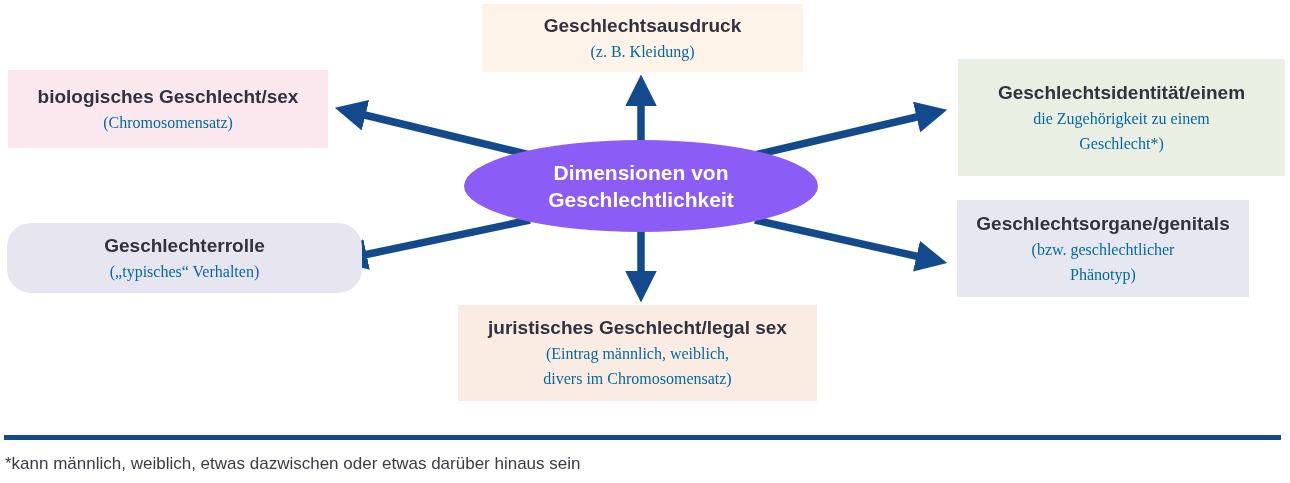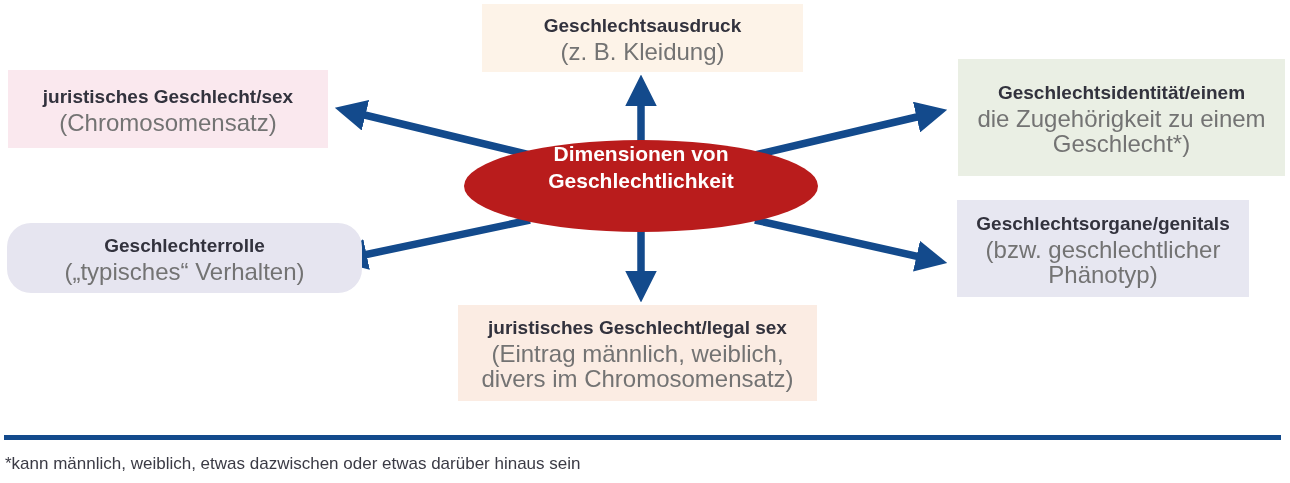--- a/index.html
+++ b/index.html
@@ -13,33 +13,33 @@
   .arrows{position:absolute;left:0;top:0;z-index:0;}
   .node{
     position:absolute;z-index:1;
     display:flex;flex-direction:column;justify-content:center;
     text-align:center;box-sizing:border-box;padding:16px 10px;
   }
   .node .title{
     font-weight:bold;font-size:19px;line-height:26px;color:#32323d;
   }
   .node .sub{
-    font-size:24px;line-height:25px;color:#737373;
+    font-size:16px;line-height:25px;color:#0369a1;font-family:Liberation Serif, serif;
   }
   .node-top-center{left:482px;top:4px;width:321px;height:68px;background:#fdf3e8;}
   .node-top-left{left:8px;top:70px;width:320px;height:78px;background:#fae8ee;}
   .node-top-right{left:958px;top:59px;width:327px;height:117px;background:#eaefe4;}
   .node-bottom-left{left:7px;top:223px;width:355px;height:70px;background:#e6e5f0;border-radius:24px;}
   .node-bottom-right{left:957px;top:200px;width:292px;height:97px;background:#e7e7f1;}
   .node-bottom-center{left:458px;top:305px;width:359px;height:96px;background:#fbece3;text-align:center;}
   .center-ellipse{
     position:absolute;z-index:1;
     left:464px;top:140px;width:354px;height:92px;
-    background:#b91c1c;border-radius:50%;
-    display:flex;flex-direction:column;
+    background:#8b5cf6;border-radius:50%;
+    display:flex;flex-direction:column;justify-content:center;
     text-align:center;
   }
   .center-ellipse .line{
     color:#ffffff;font-weight:bold;font-size:21px;line-height:27px;
   }
   .divider{
     position:absolute;z-index:1;
     left:4px;top:435px;width:1277px;height:5px;background:#134a8c;
   }
   .footnote{
@@ -68,21 +68,21 @@
       <line x1="755" y1="220" x2="938" y2="261" marker-end="url(#ah)"></line>
     </g>
   </svg>
 
   <div class="node node-top-center">
     <div class="title">Geschlechtsausdruck</div>
     <div class="sub">(z. B. Kleidung)</div>
   </div>
 
   <div class="node node-top-left">
-    <div class="title">juristisches Geschlecht/sex</div>
+    <div class="title">biologisches Geschlecht/sex</div>
     <div class="sub">(Chromosomensatz)</div>
   </div>
 
   <div class="node node-top-right">
     <div class="title">Geschlechtsidentität/einem</div>
     <div class="sub">die Zugehörigkeit zu einem</div>
     <div class="sub">Geschlecht*)</div>
   </div>
 
   <div class="node node-bottom-left">

